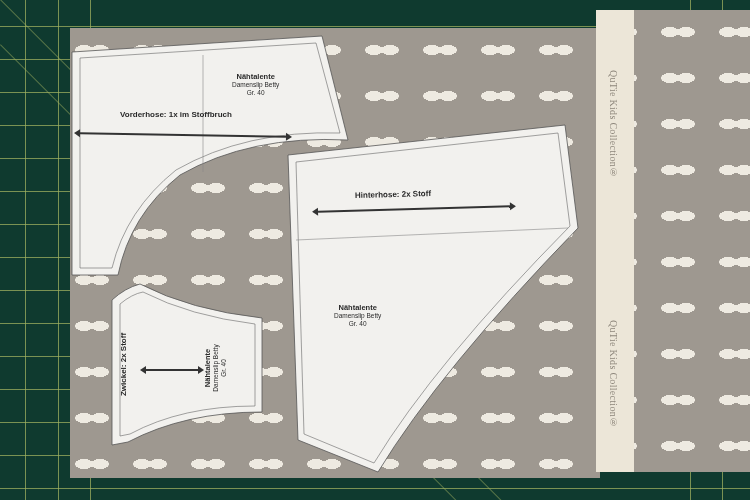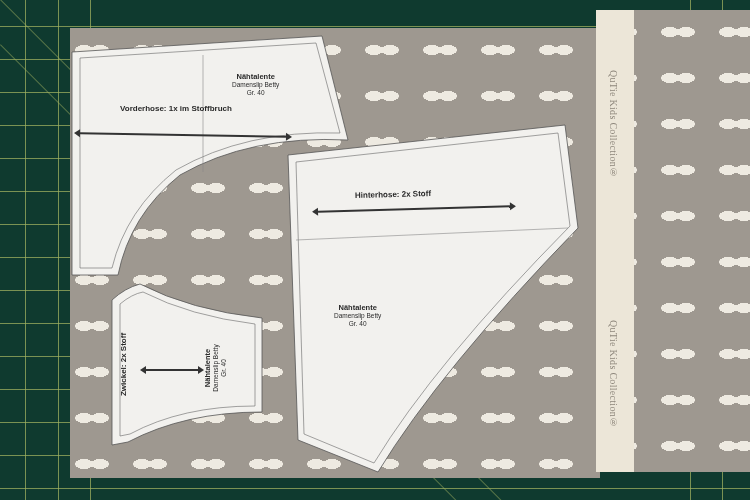--- a/index.html
+++ b/index.html
@@ -71,21 +71,21 @@
   <line x1="296" y1="240" x2="568" y2="228" stroke="#888" stroke-width="0.6"></line>
   <path d="M112 300 Q125 288 140 284 Q190 310 262 318 L262 412 Q185 412 128 442 L112 445 Z" fill="#f2f1ee" stroke="#555" stroke-width="0.8"></path>
   <path d="M120 304 Q132 294 143 292 Q190 316 255 324 L255 406 Q182 406 130 434 L120 436 Z" fill="none" stroke="#666" stroke-width="0.6"></path>
 </svg>
 
 <div class="label" style="left:232px;top:73px;">
   <div style="font-weight:bold;font-size:7.5px">Nähtalente</div>
   <div>Damenslip Betty</div>
   <div>Gr. 40</div>
 </div>
-<div class="label-bold" style="left:120px;top:104px;">Vorderhose: 1x im Stoffbruch</div>
+<div class="label-bold" style="left:120px;top:110px;">Vorderhose: 1x im Stoffbruch</div>
 <div class="arrow" style="left:80px;top:134px;width:206px;transform:rotate(1deg);"></div>
 
 <div class="label-bold" style="left:355px;top:190px;transform:rotate(-1.5deg)">Hinterhose: 2x Stoff</div>
 <div class="arrow" style="left:318px;top:208px;width:192px;transform:rotate(-1.6deg);"></div>
 <div class="label" style="left:334px;top:304px;">
   <div style="font-weight:bold;font-size:7.5px">Nähtalente</div>
   <div>Damenslip Betty</div>
   <div>Gr. 40</div>
 </div>
 

